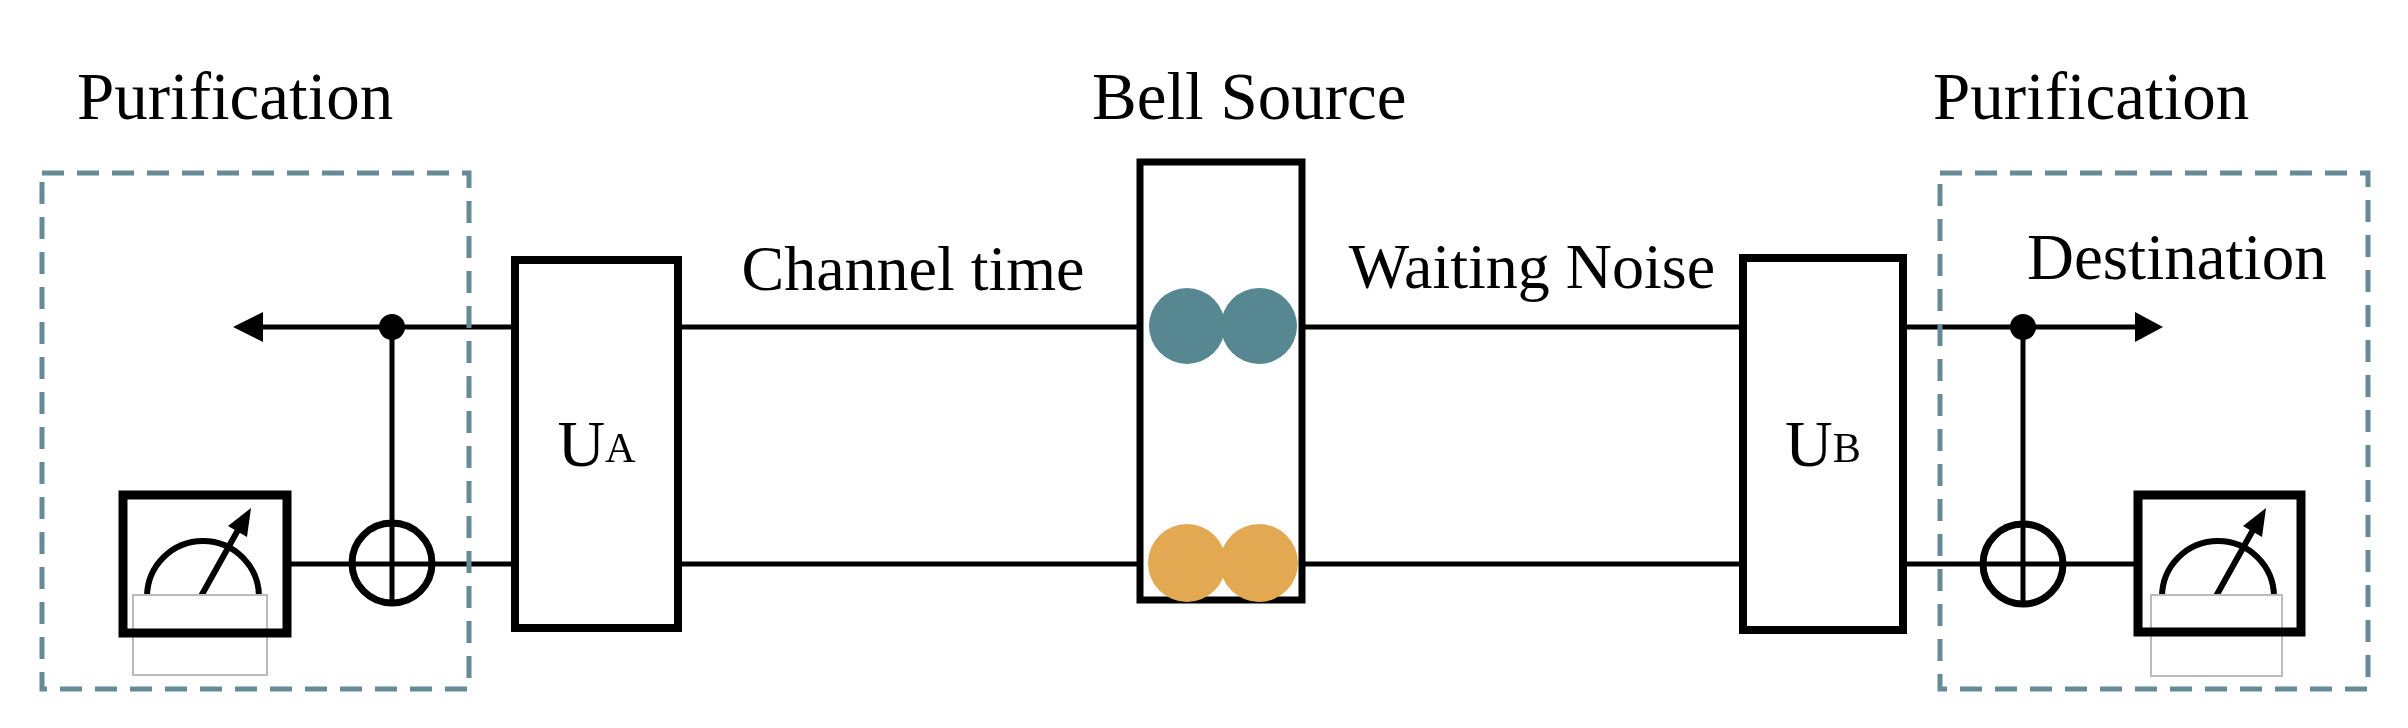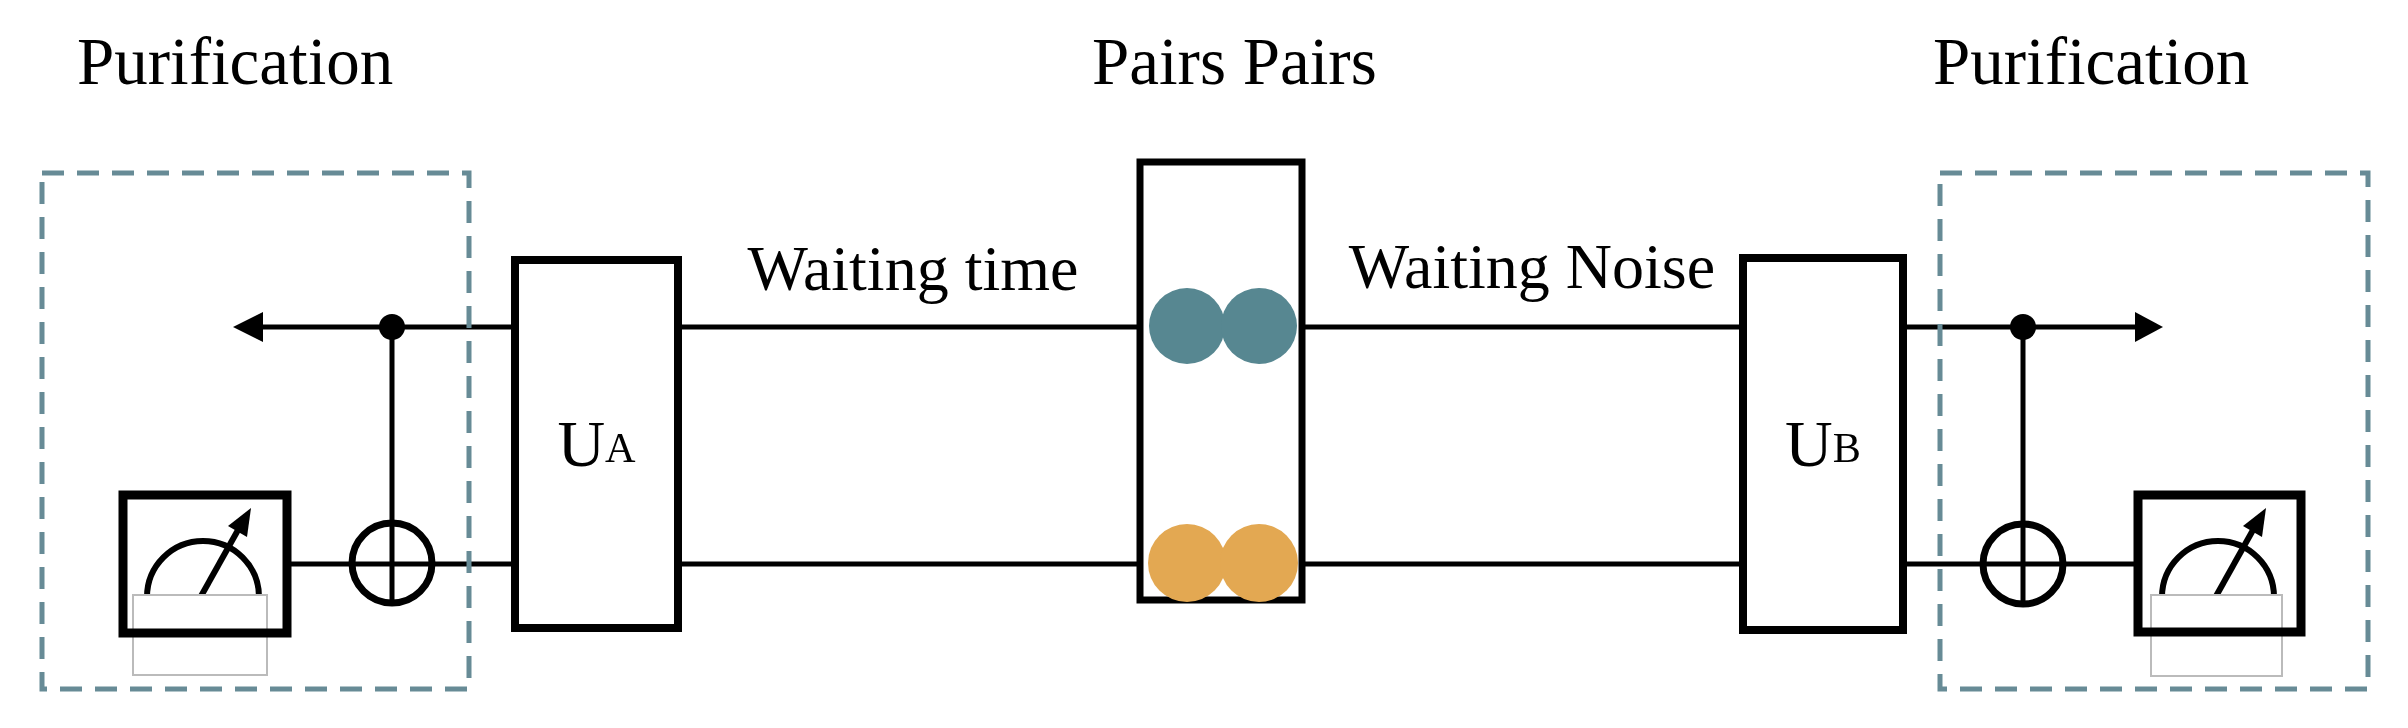--- a/index.html
+++ b/index.html
@@ -11,21 +11,21 @@
     color:#000;
     overflow:hidden;
   }
   #gfx{position:absolute;left:0;top:0;}
   .label{
     position:absolute;
     line-height:1;
     white-space:nowrap;
     color:#000;
   }
-  .title{font-size:67px;}
+  .title{font-size:67px;margin-top:35px;}
   .node-label{font-size:65px;}
   .wire-label{font-size:64px;transform:translateX(-50%);}
   .gate-box-label{
     position:absolute;
     display:flex;align-items:center;justify-content:center;
     font-size:66px;
   }
   .gate-box-label sub{
     font-size:0.64em;
     vertical-align:baseline;
@@ -86,27 +86,28 @@
       <rect x="2151" y="595" width="131" height="81" fill="#fff" stroke="#BBBBBB" stroke-width="2"></rect>
       <rect x="2138" y="495" width="163" height="137" fill="none" stroke="#000" stroke-width="9"></rect>
     </g>
 
     <rect x="42" y="173" width="427" height="516" fill="none" stroke="#678B96" stroke-width="5" stroke-dasharray="22 13"></rect>
     <rect x="1940" y="173" width="428" height="516" fill="none" stroke="#678B96" stroke-width="5" stroke-dasharray="22 13"></rect>
   </svg>
 
   <div class="label title" style="left:77px;top:28px;">Purification</div>
 
-  <div class="label title" style="left:1092px;top:28px;">Pairs Pairs</div>
+  <div class="label title" style="left:1092px;top:28px;">Bell Source</div>
 
   <div class="label title" style="left:1933px;top:28px;">Purification</div>
 
 
+  <div class="label node-label" style="left:2027px;top:225px;">Destination</div>
 
-  <div class="label wire-label" style="left:913px;top:237px;">Waiting time</div>
+  <div class="label wire-label" style="left:913px;top:237px;">Channel time</div>
 
   <div class="label wire-label" style="left:1532px;top:235px;">Waiting Noise</div>
 
   <div class="gate-box-label" style="left:515px;top:260px;width:163px;height:368px;">
     <span>U</span>
       <sub>A</sub>
   </div>
 
   <div class="gate-box-label" style="left:1743px;top:258px;width:160px;height:372px;">
     <span>U</span>

